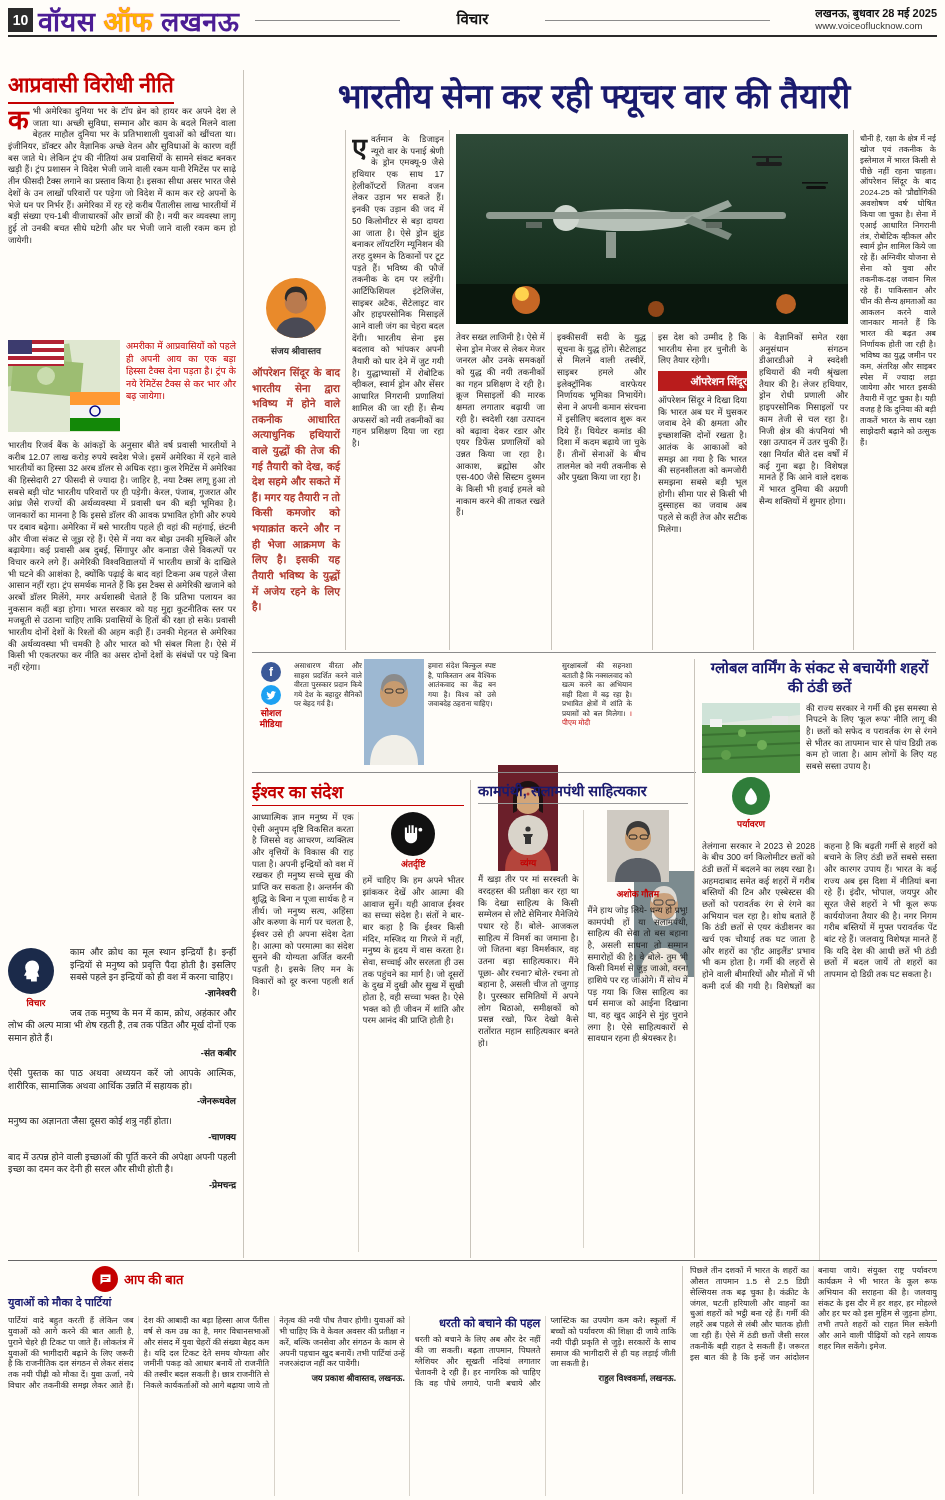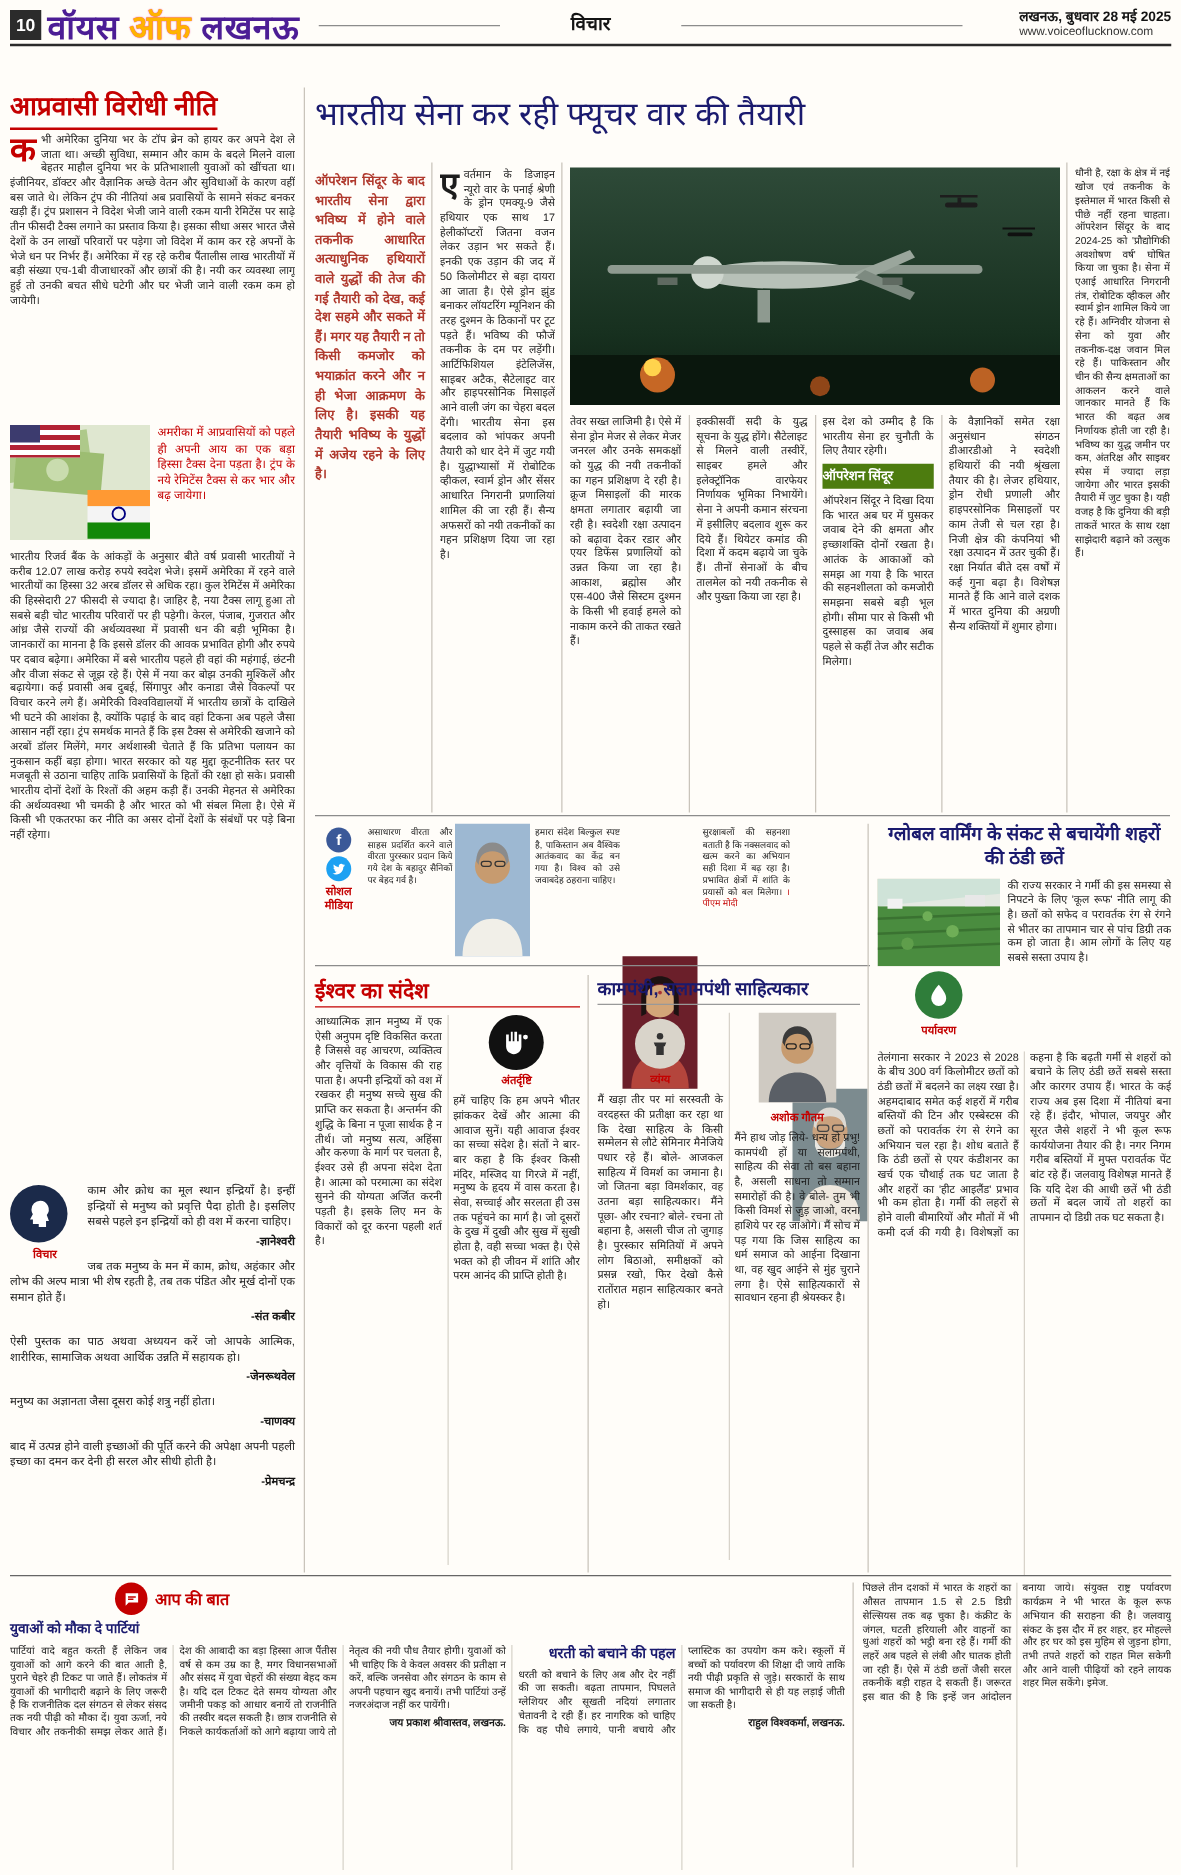--- a/index.html
+++ b/index.html
@@ -22,33 +22,33 @@
   .masthead{position:absolute;left:38px;top:2px;font-size:27px;font-weight:bold;letter-spacing:.5px}
   .mh1,.mh3{color:#4c1d95}
   .mh2{color:#ffb400;text-shadow:0 0 1px #e6007e}
   .section-lbl{position:absolute;left:400px;top:8px;width:145px;text-align:center;font-size:15px;font-weight:bold;background:#fffdf9}
   .hdr-right{position:absolute;right:8px;top:5px;}
   .hdr-right .l1{font-size:11px;font-weight:bold}
   .hdr-right .l2{font-size:9.5px;color:#333}
   
   .lhead{position:absolute;left:8px;top:70px;font-size:21px;font-weight:bold;color:#c40000;
          border-bottom:2px solid #c40000;padding-bottom:4px}
-  .mainhead{position:absolute;left:252px;top:72px;width:684px;font-size:26px;
-            font-weight:normal;color:#1a1a6e}
+  .mainhead{position:absolute;left:252px;top:72px;width:684px;text-align:center;font-size:34px;
+            font-weight:bold;color:#1a1a6e}
   .sechead-red{font-size:17px;font-weight:bold;color:#c40000;border-bottom:1.5px solid #c40000;
                padding-bottom:2px;margin-bottom:6px}
   .sechead-blue{font-size:14.5px;font-weight:bold;color:#1a1a6e;border-bottom:1px solid #999;
                 padding-bottom:3px;margin-bottom:6px}
   .envhead{font-size:15px;font-weight:bold;color:#1a1a6e;text-align:center;line-height:1.25;margin-bottom:6px}
   
   .figimg{background:#cdd8c2;position:relative;overflow:hidden}
   .circle{border-radius:50%;overflow:hidden;display:inline-block}
   .badge-lbl{display:block;text-align:center;font-size:9px;font-weight:bold;color:#c40000;margin-top:2px}
-  .opbox{width:89px;height:20px;background:#4d7c0f;color:#fff;font-size:10.5px;font-weight:bold;
-         text-align:left;line-height:20px;margin:4px 0;break-inside:avoid}
+  .opbox{width:89px;height:20px;background:#b91c1c;color:#fff;font-size:10.5px;font-weight:bold;
+         text-align:right;line-height:20px;margin:4px 0;break-inside:avoid}
   .standfirst{font-size:10.4px;line-height:1.5;font-weight:bold;color:#b03a2e;text-align:justify;margin-top:8px}
   .sicon{width:20px;height:20px;border-radius:50%;display:flex;align-items:center;justify-content:center;
          color:#fff;font-weight:bold;font-size:12px;margin:3px auto}
   .quote{font-size:9.1px;line-height:1.38;text-align:justify;color:#222}
   .qattr{text-align:right;font-size:9.1px;font-weight:bold;margin:2px 0 8px}
   .sig{text-align:right;font-weight:bold;font-size:8.4px;margin:3px 0 6px}
   .subhead2{font-size:11.5px;font-weight:bold;color:#1a1a6e;text-align:right;margin:6px 0 4px;break-inside:avoid}
   .inflow-fig{break-inside:avoid;text-align:center;margin:5px 0}
   .capphoto{font-size:7.2px;line-height:1.32;text-align:justify;color:#222;overflow:hidden}
 </style>
@@ -123,20 +123,30 @@
     <div class="qattr">-प्रेमचन्द्र</div>
   </div>
 
   <div class="vr" style="left:243px;top:70px;height:1188px"></div>
 
   <div class="mainhead">भारतीय सेना कर रही फ्यूचर वार की तैयारी</div>
 
   <div class="abs" style="left:252px;top:130px;width:684px;height:520px">
 
     <div class="abs" style="left:0;top:0;width:88px;height:520px">
+      <div style="margin-top:148px;text-align:center">
+        <span class="circle" style="width:60px;height:60px;background:#e98a2b">
+          <svg width="60" height="60" viewBox="0 0 64 64">
+              <circle cx="32" cy="26" r="12" fill="#b97a4e"></circle>
+              <path d="M10 64c0-14 10-22 22-22s22 8 22 22z" fill="#4a4a55"></path>
+              <path d="M20 22c0-8 5-13 12-13s12 5 12 13l-2 3c0-7-4-10-10-10s-10 3-10 10z" fill="#2b2b2b"></path>
+            </svg>
+        </span>
+        <div style="font-size:9px;font-weight:bold;color:#333;margin-top:2px">संजय श्रीवास्तव</div>
+      </div>
       <div class="standfirst">ऑपरेशन सिंदूर के बाद भारतीय सेना द्वारा भविष्य में होने वाले तकनीक आधारित अत्याधुनिक हथियारों वाले युद्धों की तेज की गई तैयारी को देख, कई देश सहमे और सकते में हैं। मगर यह तैयारी न तो किसी कमजोर को भयाक्रांत करने और न ही भेजा आक्रमण के लिए है। इसकी यह तैयारी भविष्य के युद्धों में अजेय रहने के लिए है।</div>
     </div>
     <div class="vr" style="left:93px;top:0;height:520px"></div>
 
     <div class="abs t" style="left:100px;top:4px;width:92px;height:514px">
       <span class="dropcap">ए</span><span>वर्तमान के डिजाइन न्यूरो वार के पनाई श्रेणी के ड्रोन एमक्यू-9 जैसे हथियार एक साथ 17 हेलीकॉप्टरों जितना वजन लेकर उड़ान भर सकते हैं। इनकी एक उड़ान की जद में 50 किलोमीटर से बड़ा दायरा आ जाता है। ऐसे ड्रोन झुंड बनाकर लॉयटरिंग म्यूनिशन की तरह दुश्मन के ठिकानों पर टूट पड़ते हैं। भविष्य की फौजें तकनीक के दम पर लड़ेंगी। आर्टिफिशियल इंटेलिजेंस, साइबर अटैक, सैटेलाइट वार और हाइपरसोनिक मिसाइलें आने वाली जंग का चेहरा बदल देंगी। भारतीय सेना इस बदलाव को भांपकर अपनी तैयारी को धार देने में जुट गयी है। युद्धाभ्यासों में रोबोटिक व्हीकल, स्वार्म ड्रोन और सेंसर आधारित निगरानी प्रणालियां शामिल की जा रही हैं। सैन्य अफसरों को नयी तकनीकों का गहन प्रशिक्षण दिया जा रहा है।</span>
     </div>
     <div class="vr" style="left:197px;top:0;height:520px"></div>
 
     <div class="abs figimg" style="left:204px;top:4px;width:392px;height:190px;background:linear-gradient(#2e4a38,#17301f 70%,#0d1f13)">

